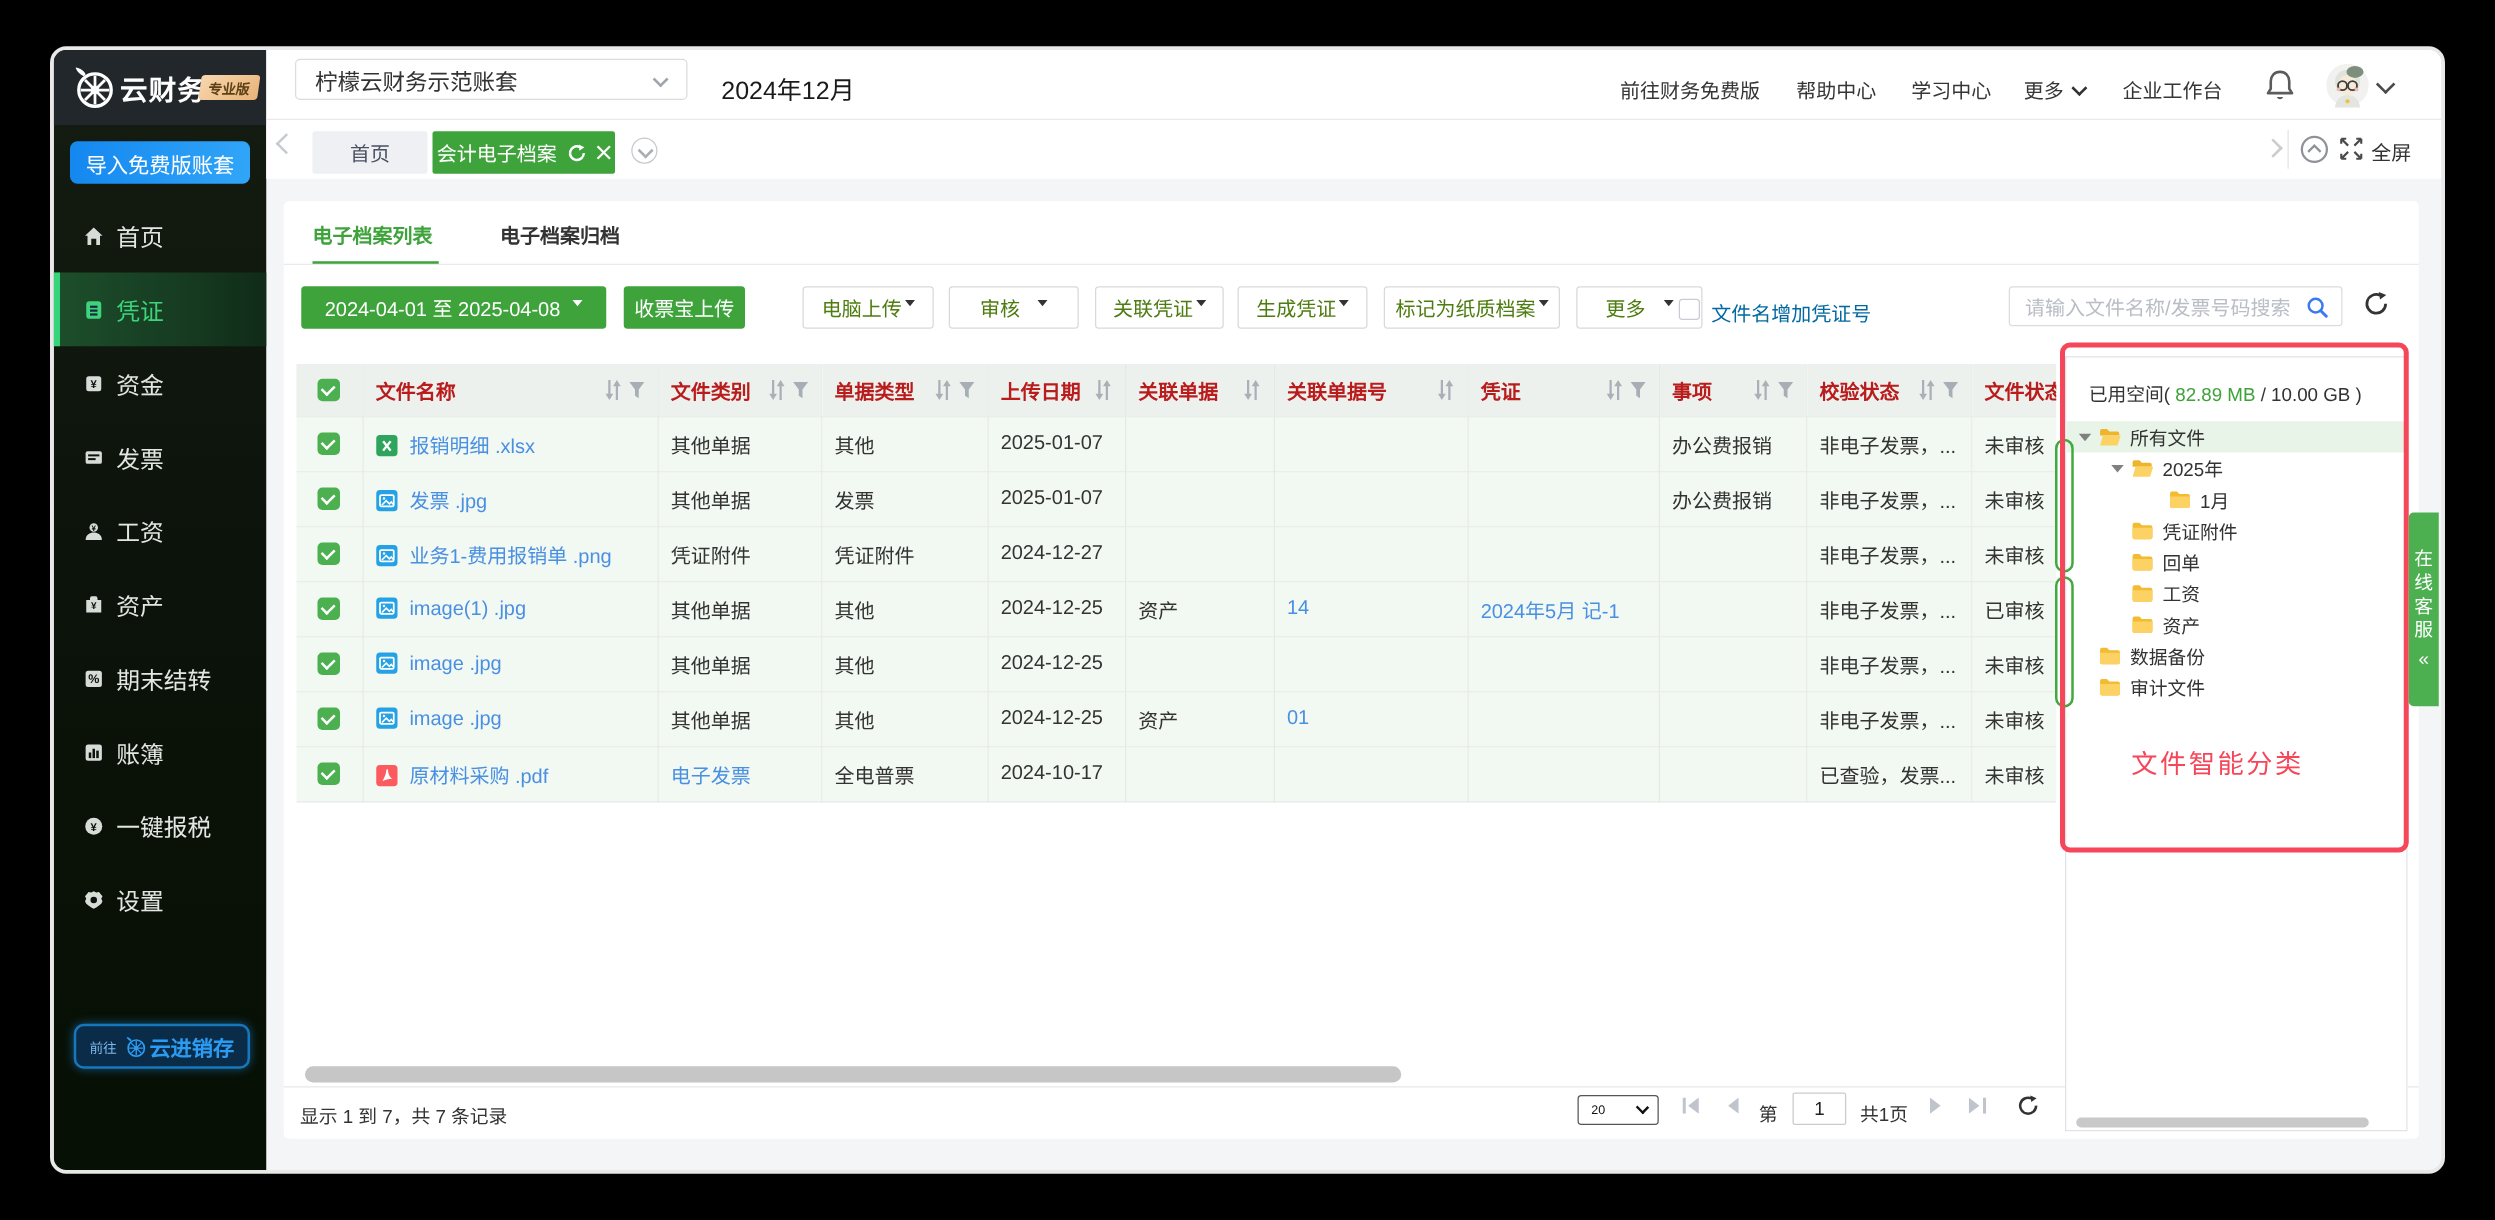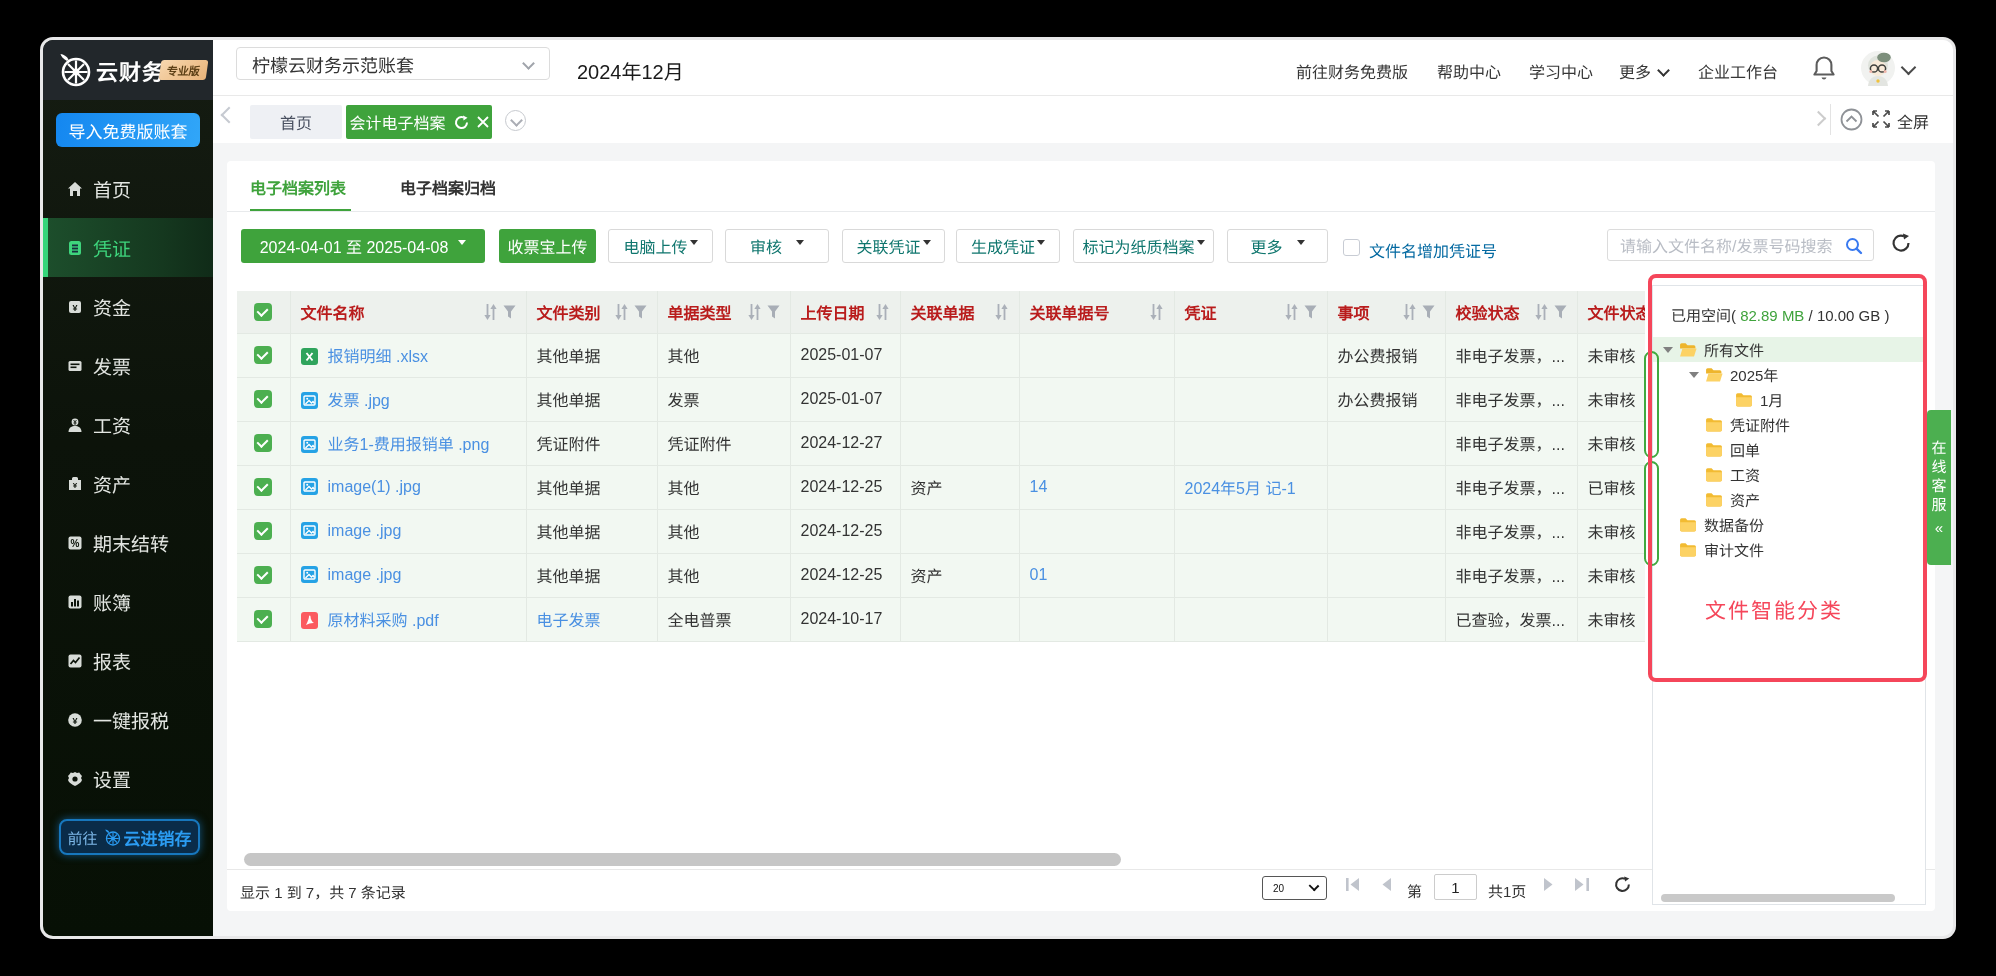--- a/index.html
+++ b/index.html
@@ -12,21 +12,21 @@
 .logo svg.lm{margin-left:16px;}
 .logo .lt{color:#fff;font-size:22px;font-weight:bold;margin-left:5px;letter-spacing:1px;}
 .badge{position:absolute;left:117px;top:20px;width:47px;height:20px;background:linear-gradient(135deg,#f7d7ae,#e8b379);border-radius:3px;transform:skewX(-8deg);color:#5d4016;font-size:11px;font-weight:bold;display:flex;align-items:center;justify-content:center;}
 .impbtn{position:absolute;left:13px;top:73px;width:144px;height:34px;border-radius:6px;background:linear-gradient(100deg,#1487f0,#31a6f8);color:#fff;font-size:17px;display:flex;align-items:center;justify-content:center;}
 .menu{position:absolute;left:0;top:119px;width:170px;}
 .mi{height:59px;display:flex;align-items:center;padding-left:24px;color:#e3e6e2;font-size:19px;position:relative;}
 .mi .ic{width:16px;height:16px;margin-right:10px;display:flex;align-items:center;justify-content:center;}
 .mi.act{background:linear-gradient(90deg,#1d4f2c 0%,#15381f 70%,#102b18 100%);color:#3ed47c;}
 .mi.act:before{content:"";position:absolute;left:0;top:0;bottom:0;width:5px;background:#35d57a;}
 .jxc{position:absolute;left:16px;top:779px;width:141px;height:36px;border:2px solid #1777bd;border-radius:8px;background:#0a2c49;box-shadow:0 0 8px rgba(30,140,230,.55);display:flex;align-items:center;justify-content:center;}
-.jxc .t1{color:#7db8e8;font-size:15px;margin-right:6px;}
+.jxc .t1{color:#7db8e8;font-size:11px;margin-right:6px;}
 .jxc .t2{color:#2b9cf2;font-size:17px;font-weight:bold;margin-left:3px;}
 
 .top{position:absolute;left:170px;top:0;width:1740px;height:56px;background:#fff;border-bottom:1px solid #e9e9e9;}
 .acc{position:absolute;left:23px;top:7px;width:314px;height:33px;border:1px solid #dcdcdc;border-radius:4px;background:#fff;display:flex;align-items:center;padding-left:15px;font-size:18px;color:#333;}
 .acc .chev{position:absolute;right:16px;top:11px;width:9px;height:9px;border-right:2px solid #a0a4ab;border-bottom:2px solid #a0a4ab;transform:rotate(45deg);}
 .month{position:absolute;left:364px;top:16px;font-size:20px;color:#1a1a1a;}
 .tlink{position:absolute;top:19px;font-size:16px;color:#363636;white-space:nowrap;}
 .tri{display:inline-block;width:0;height:0;border:4px solid transparent;border-top:5px solid #333;vertical-align:middle;margin-left:6px;margin-top:-3px;}
 
 .tabs{position:absolute;left:170px;top:56px;width:1740px;height:47px;background:#fff;}
@@ -36,21 +36,21 @@
 .circhev{position:absolute;left:292px;top:14px;width:21px;height:21px;border:1px solid #c6c9ce;border-radius:50%;}
 .circhev:after{content:"";position:absolute;left:6px;top:5px;width:7px;height:7px;border-right:2px solid #aaadb4;border-bottom:2px solid #aaadb4;transform:rotate(45deg);}
 
 .card{position:absolute;left:184px;top:121px;width:1708px;height:750px;background:#fff;border-radius:4px;}
 .ct1{position:absolute;left:23px;top:14px;font-size:16px;font-weight:bold;color:#3fa33c;}
 .ct2{position:absolute;left:173px;top:14px;font-size:16px;font-weight:bold;color:#333;}
 .ctu{position:absolute;left:23px;top:48px;width:101px;height:3px;background:#3fa33c;}
 .cdiv{position:absolute;left:0;top:50px;width:1708px;height:1px;background:#e8eaec;}
 .btn{position:absolute;top:68px;height:34px;border-radius:3px;font-size:16px;display:flex;align-items:center;justify-content:center;}
 .bg-g{background:#3fa33c;color:#fff;}
-.bg-w{background:#fff;color:#0f766e;border:1px solid #d9d9d9;}
+.bg-w{background:#fff;color:#4d7c0f;border:1px solid #d9d9d9;margin-left:34px;}
 .cb{position:absolute;left:1116px;top:78px;width:17px;height:17px;border:1px solid #c8ccd4;border-radius:3px;background:#fff;}
 .cbl{position:absolute;left:1142px;top:77px;font-size:16px;color:#0369a1;}
 .srch{position:absolute;left:1380px;top:68px;width:267px;height:32px;border:1px solid #dcdcdc;border-radius:3px;background:#fff;display:flex;align-items:center;padding-left:12px;font-size:16px;color:#b9bdc5;}
 .srefresh{position:absolute;left:1664px;top:72px;}
 
 .twrap{position:absolute;left:10px;top:130px;width:1408px;height:352px;overflow:hidden;}
 table{border-collapse:collapse;table-layout:fixed;width:1540px;}
 th,td{border:1px solid #e3e9e3;font-size:16px;padding:0 10px;white-space:nowrap;overflow:hidden;}
 thead th{height:42px;background:#edf1ed;color:#b91c1c;font-weight:bold;text-align:left;border-top:none;}
 tbody td{height:44px;background:#f2f8f2;color:#333;}
@@ -152,26 +152,20 @@
             </svg>
           </span>期末结转</div>
     <div class="mi"><span class="ic">
             <svg width="16" height="16" viewBox="0 0 16 16">
               <rect x="1.5" y="1.5" width="13" height="13" rx="2" fill="#d8dcd8"></rect>
               <rect x="4" y="8" width="2" height="4.5" fill="#0c130a"></rect>
               <rect x="7" y="5" width="2" height="7.5" fill="#0c130a"></rect>
               <rect x="10" y="6.5" width="2" height="6" fill="#0c130a"></rect>
             </svg>
           </span>账簿</div>
-    <div class="mi"><span class="ic">
-            <svg width="16" height="16" viewBox="0 0 16 16">
-              <rect x="1.5" y="1.5" width="13" height="13" rx="2" fill="#d8dcd8"></rect>
-              <path d="M3.5 11 L6.5 7.5 L8.5 9.5 L12.5 4.5" stroke="#0c130a" stroke-width="1.7" fill="none"></path>
-            </svg>
-          </span>报表</div>
     <div class="mi"><span class="ic">
             <svg width="16" height="16" viewBox="0 0 16 16">
               <circle cx="8" cy="8" r="6.8" fill="#d8dcd8"></circle>
               <text x="8" y="11.5" font-size="9" text-anchor="middle" fill="#0c130a" font-weight="bold">¥</text>
             </svg>
           </span>一键报税</div>
     <div class="mi"><span class="ic">
             <svg width="16" height="16" viewBox="0 0 16 16">
               <path d="M8 1 L10 2 L12.2 1.6 L13.6 3.4 L15 5 L14 7 L15 9 L14 11 L12.2 12.4 L10 14 L8 15 L6 14 L3.8 12.4 L2 11 L1 9 L2 7 L1 5 L2.4 3.4 L3.8 1.6 L6 2 Z" fill="#d8dcd8"></path>
               <circle cx="8" cy="8" r="2.6" fill="#0c130a"></circle>

